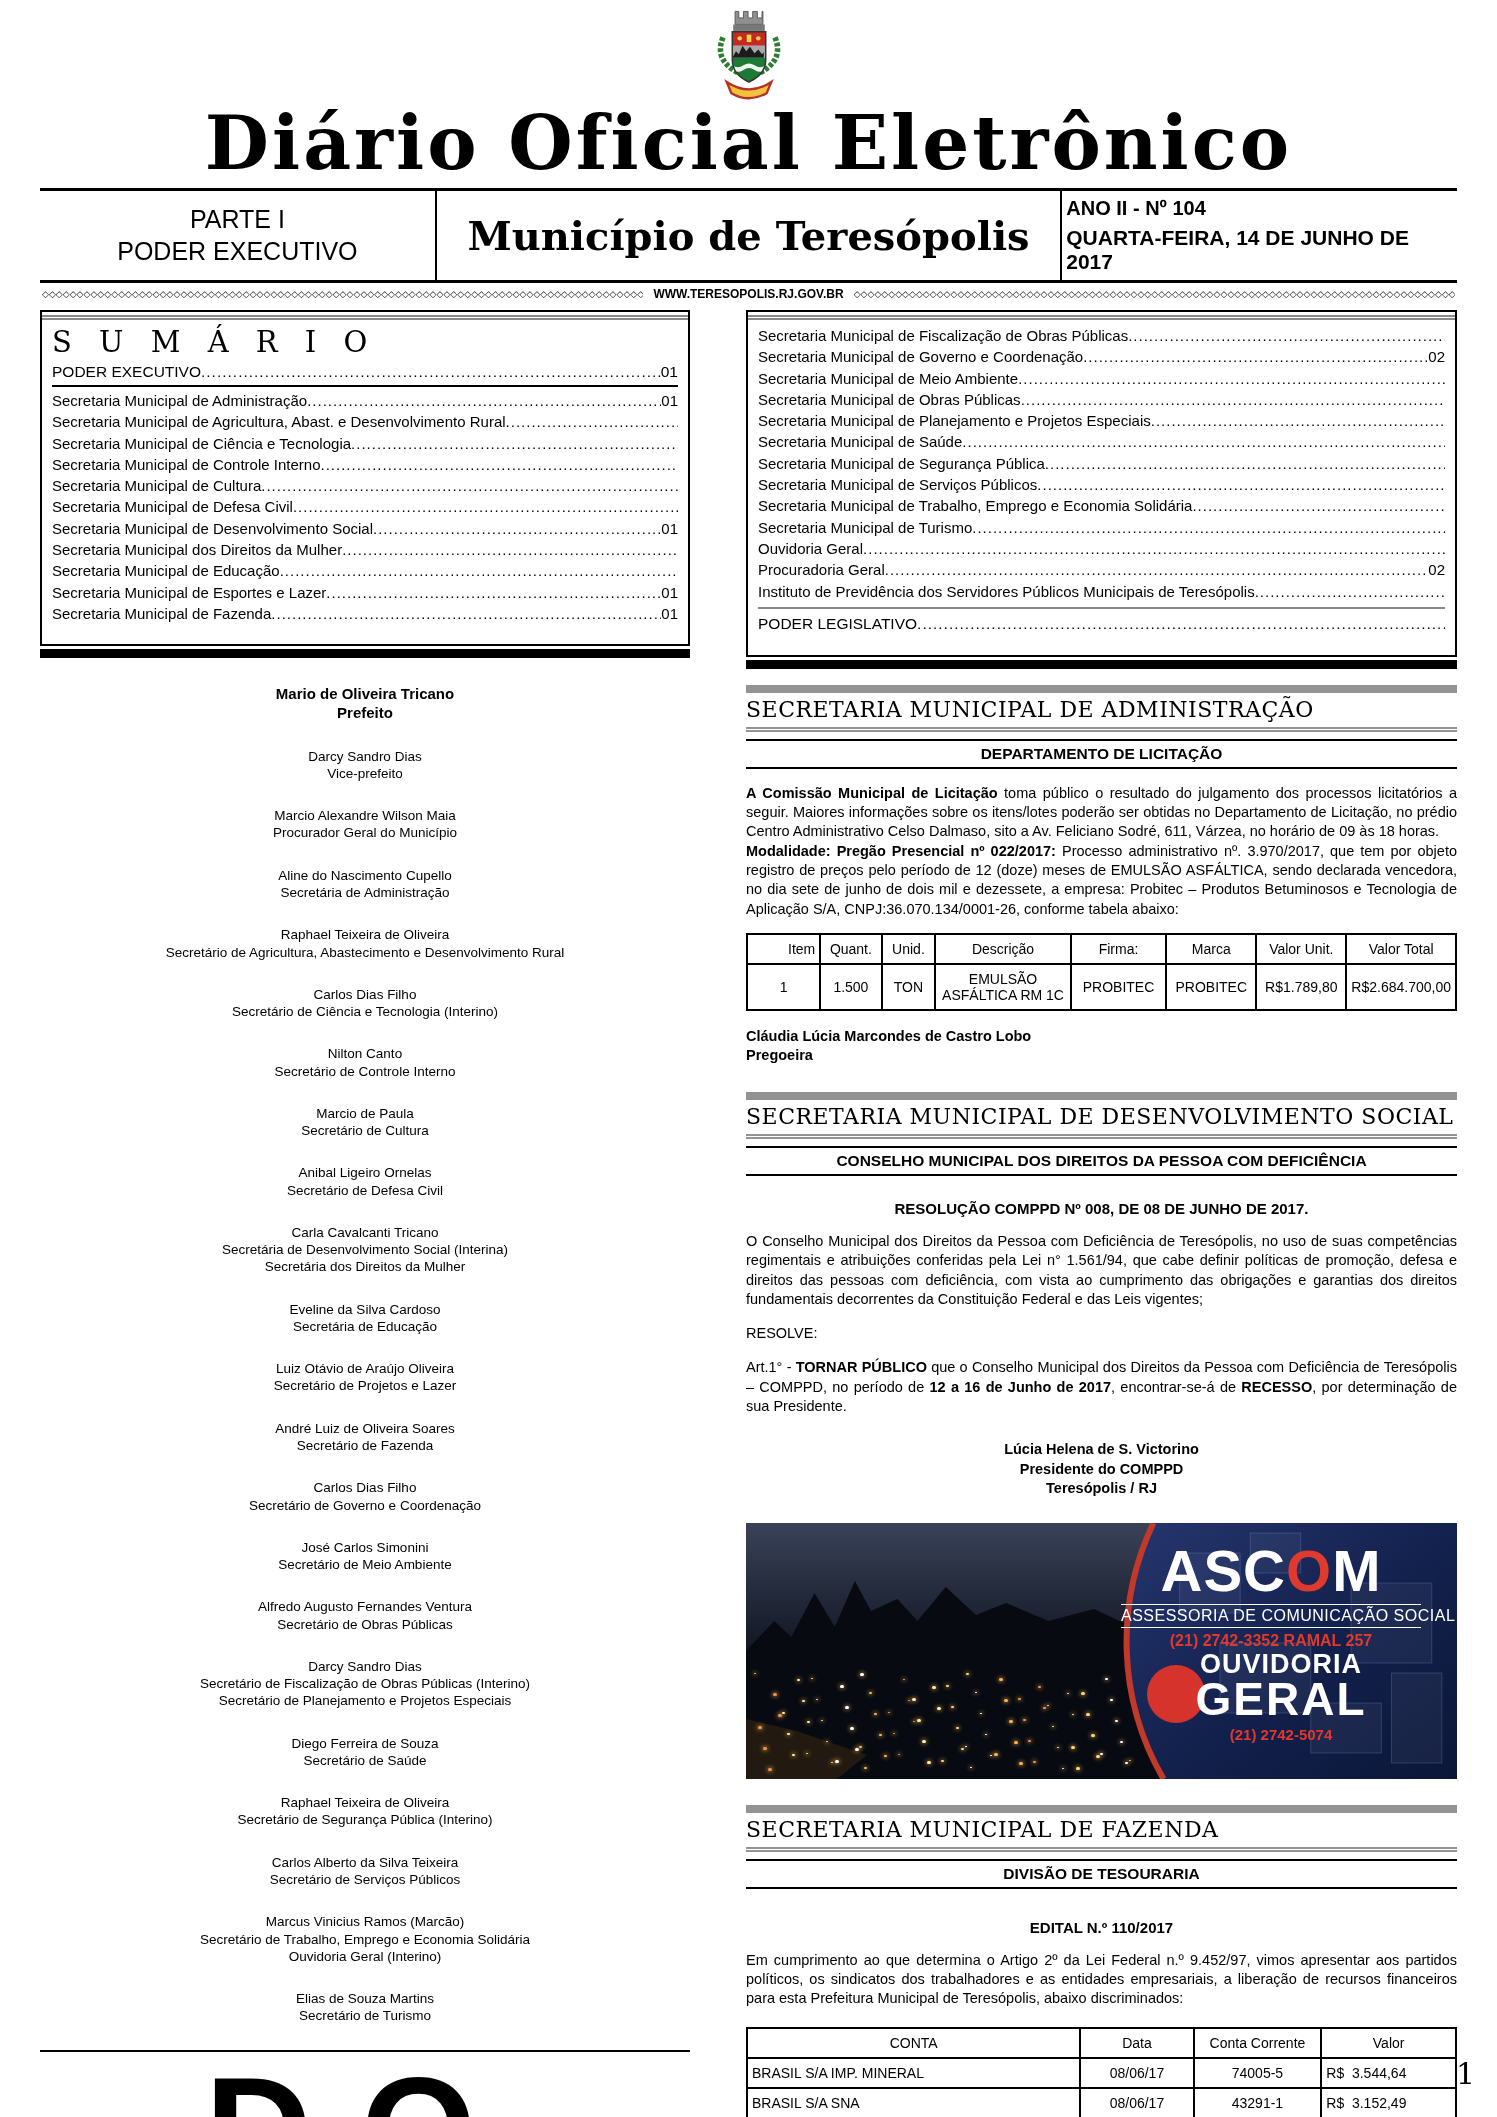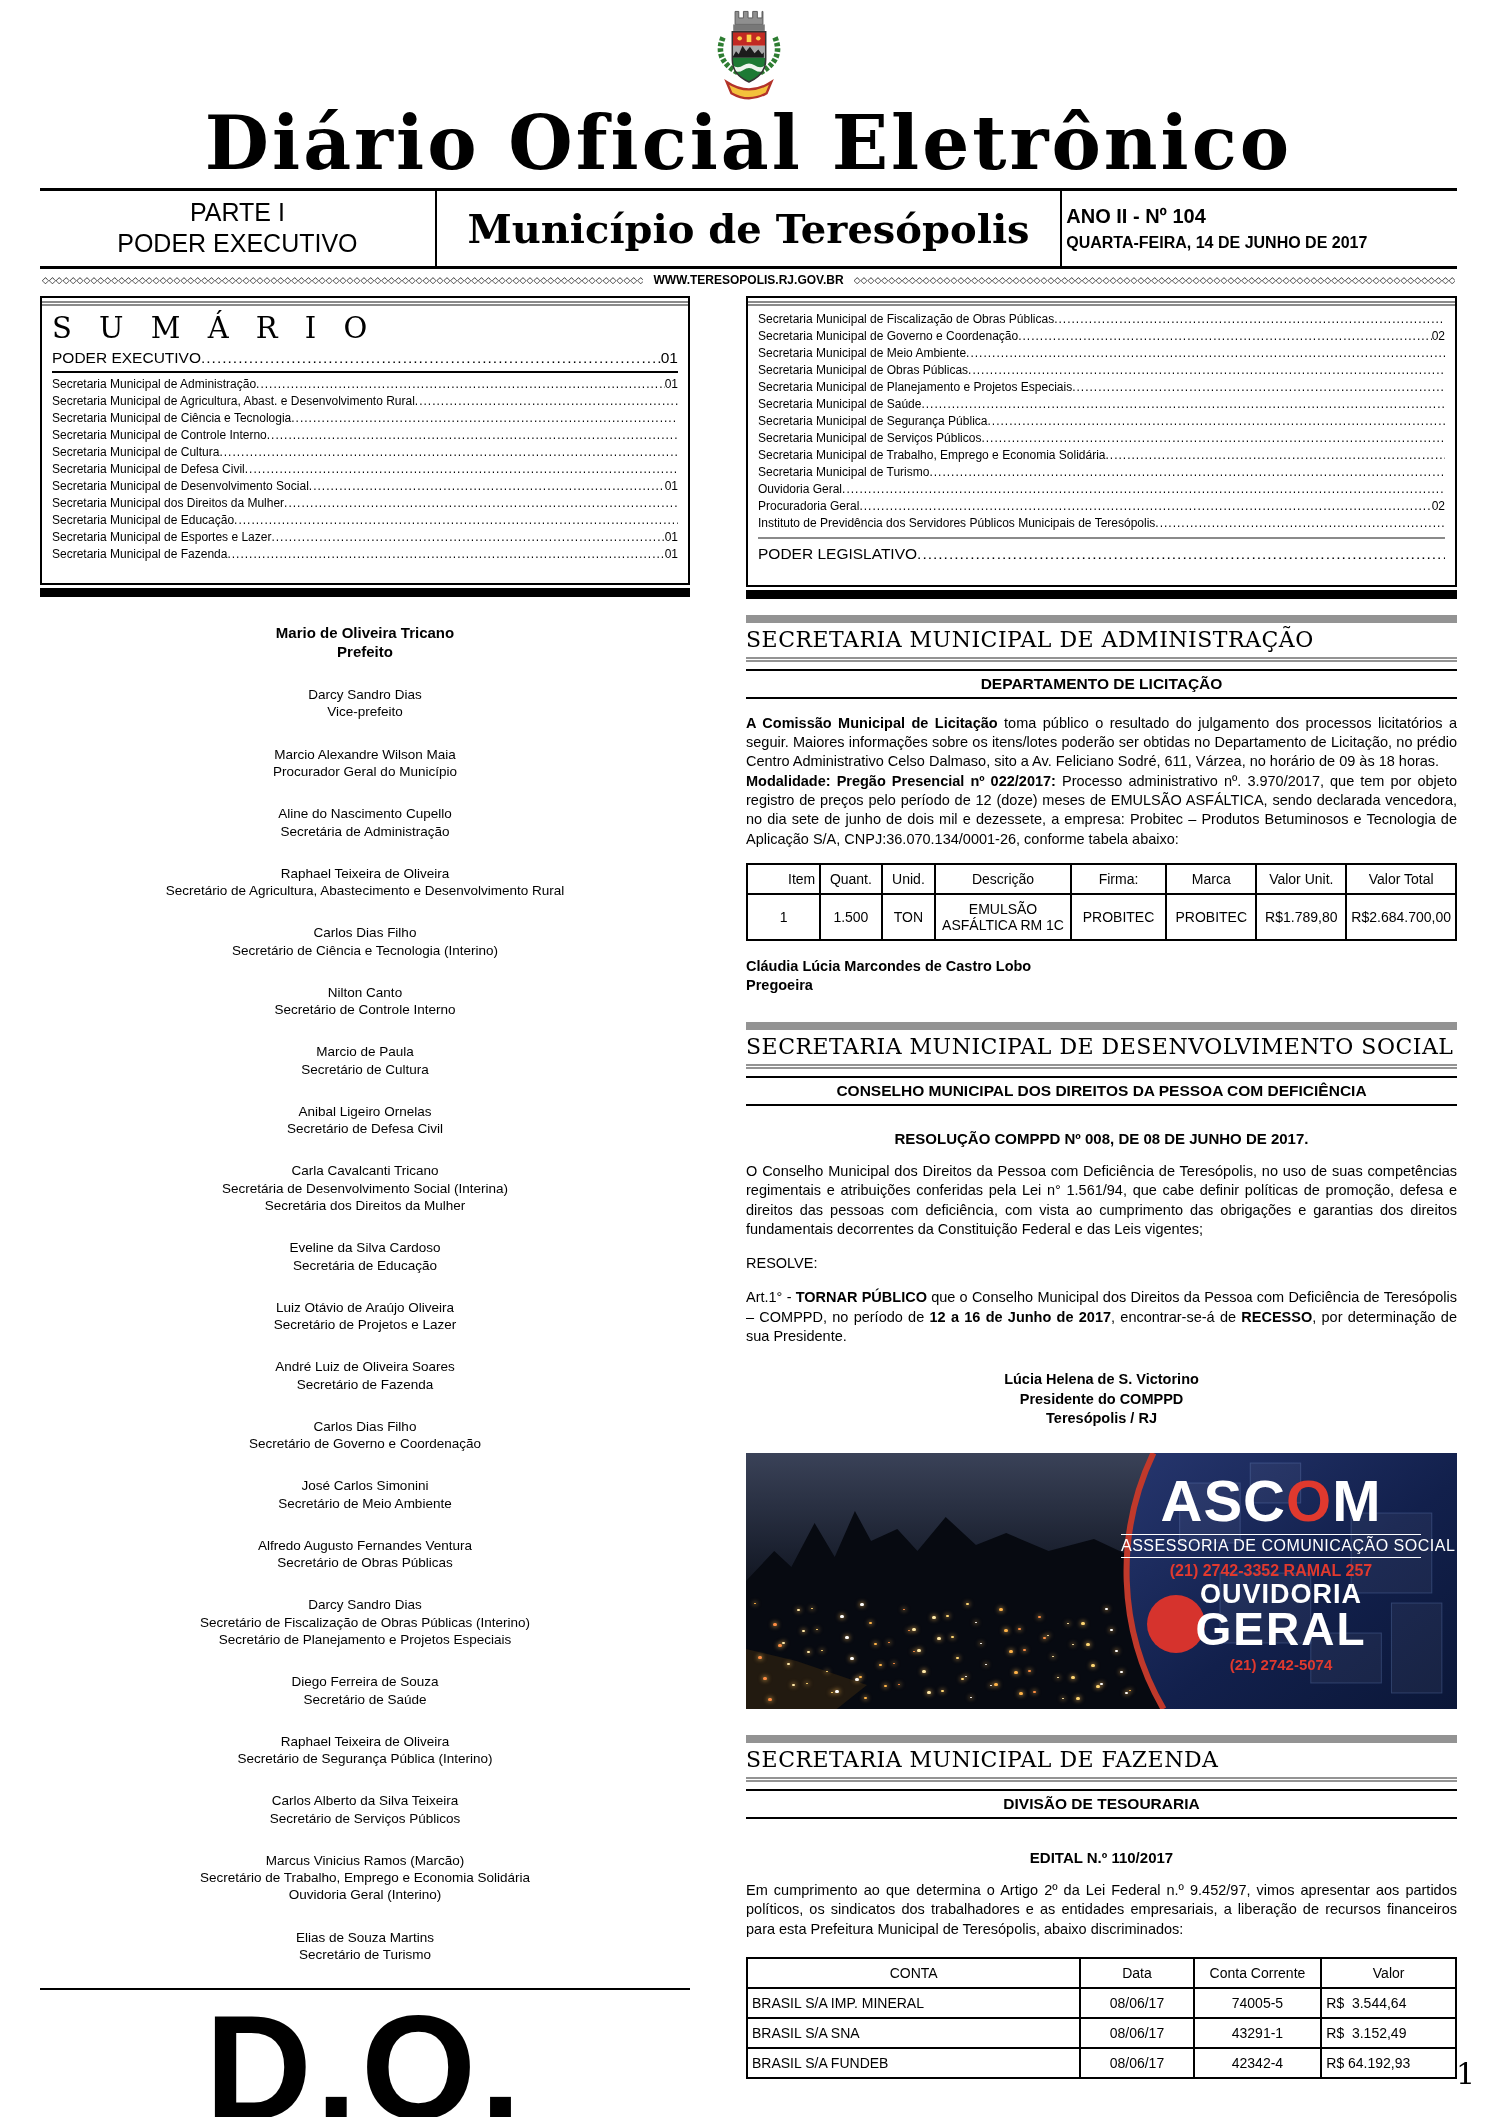--- a/index.html
+++ b/index.html
@@ -8,35 +8,35 @@
 
   
   .crest { display:block; margin:4px auto 0; width:96px; height:104px; }
   .masthead-title { text-align:center; font-family:"DejaVu Serif",serif; font-weight:bold; font-size:74px; line-height:1.0; letter-spacing:3px; margin-top:-2px; }
   .rule-top { border-top:3px solid #000; margin:8px 40px 0; }
   .band { display:flex; margin:0 40px; border-bottom:3px solid #000; align-items:stretch; }
   .band-left { width:28%; border-right:2px solid #000; display:flex; flex-direction:column; justify-content:center; text-align:center; font-size:25px; line-height:1.25; padding:6px 0; }
   .band-center { flex:1; display:flex; align-items:center; justify-content:center; font-family:"DejaVu Serif",serif; font-weight:bold; font-size:40px; padding:6px 0; }
   .band-right { width:28%; border-left:2px solid #000; display:flex; flex-direction:column; justify-content:center; font-weight:bold; padding:6px 4px; }
   .band-right .ano { font-size:20px; margin-bottom:6px; }
-  .band-right .data { font-size:16px; }
+  .band-right .data { font-size:21px; }
   .diamond-row { display:flex; align-items:center; margin:3px 42px 0; height:16px; }
   .diamonds { flex:1; overflow:hidden; white-space:nowrap; font-family:"DejaVu Sans",sans-serif; font-size:9px; letter-spacing:0px; color:#000; }
   .site-label { font-weight:bold; font-size:12px; padding:0 10px; white-space:nowrap; }
 
   
   .columns { display:flex; margin:8px 40px 0; gap:56px; }
   .col-left { width:650px; flex:none; }
   .col-right { flex:1; min-width:0; }
 
   
   .toc-box { border:2px solid #000; padding:0 10px 20px; }
   .toc-box::before { content:""; display:block; border-top:5px double #8a8a8a; margin:3px -10px 5px; }
   .toc-title { font-family:"DejaVu Serif",serif; font-size:29px; letter-spacing:9px; margin:0 0 2px; }
-  .toc-row { display:flex; align-items:baseline; font-size:12px; line-height:1.42; }
+  .toc-row { display:flex; align-items:baseline; font-size:15px; line-height:1.42; }
   .toc-label { white-space:nowrap; }
   .toc-dots { flex:1; overflow:hidden; white-space:nowrap; letter-spacing:1px; }
   .toc-page { white-space:nowrap; }
   .toc-exec { font-size:15.5px; border-bottom:2px solid #000; padding-bottom:2px; margin-bottom:3px; }
   .toc-leg { font-size:15.5px; border-top:2px solid #8a8a8a; margin-top:5px; padding-top:4px; }
   .black-bar { height:9px; background:#000; margin-top:3px; }
 
   
   .officials { text-align:center; margin-top:26px; font-size:13.5px; }
   .official { margin-bottom:25px; line-height:1.28; }

